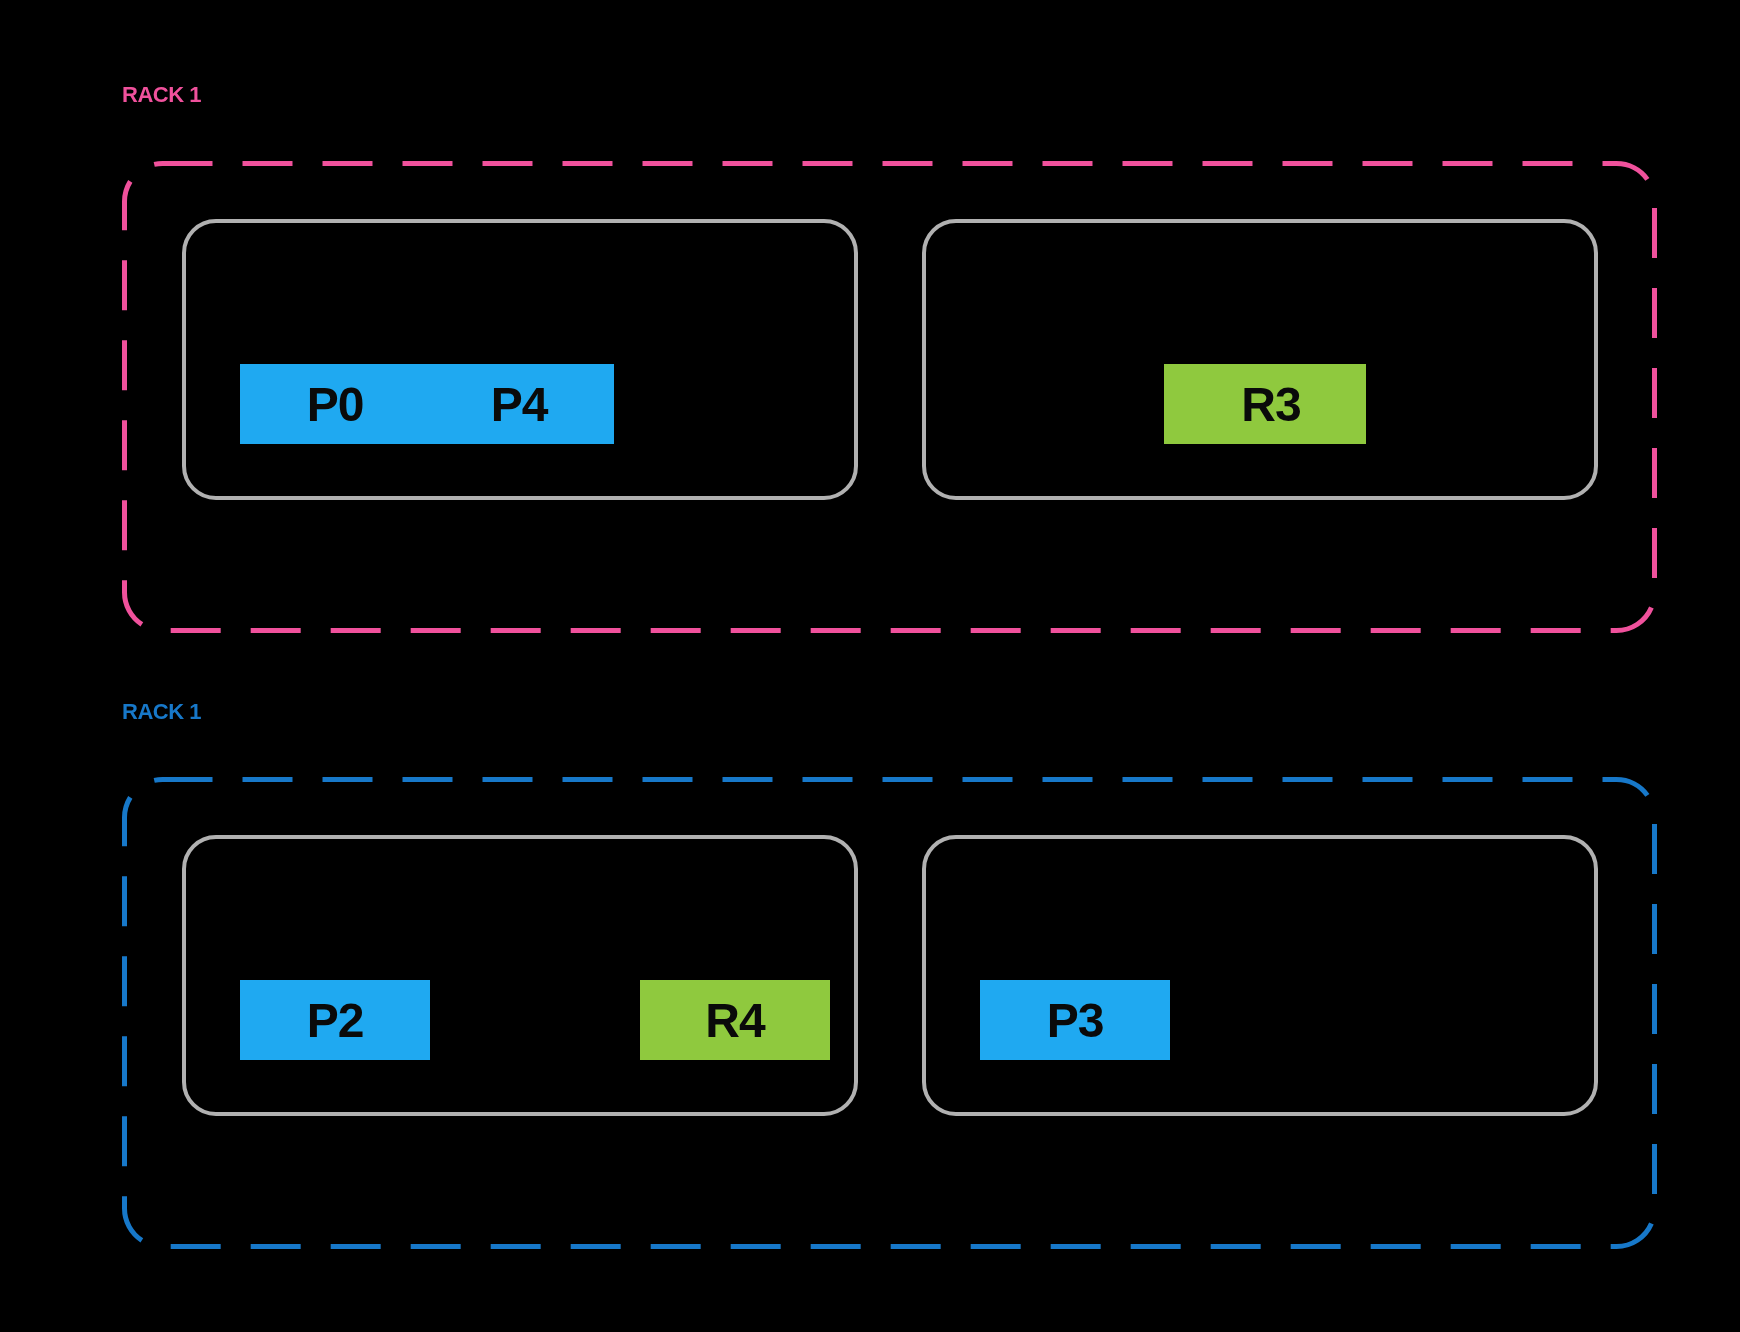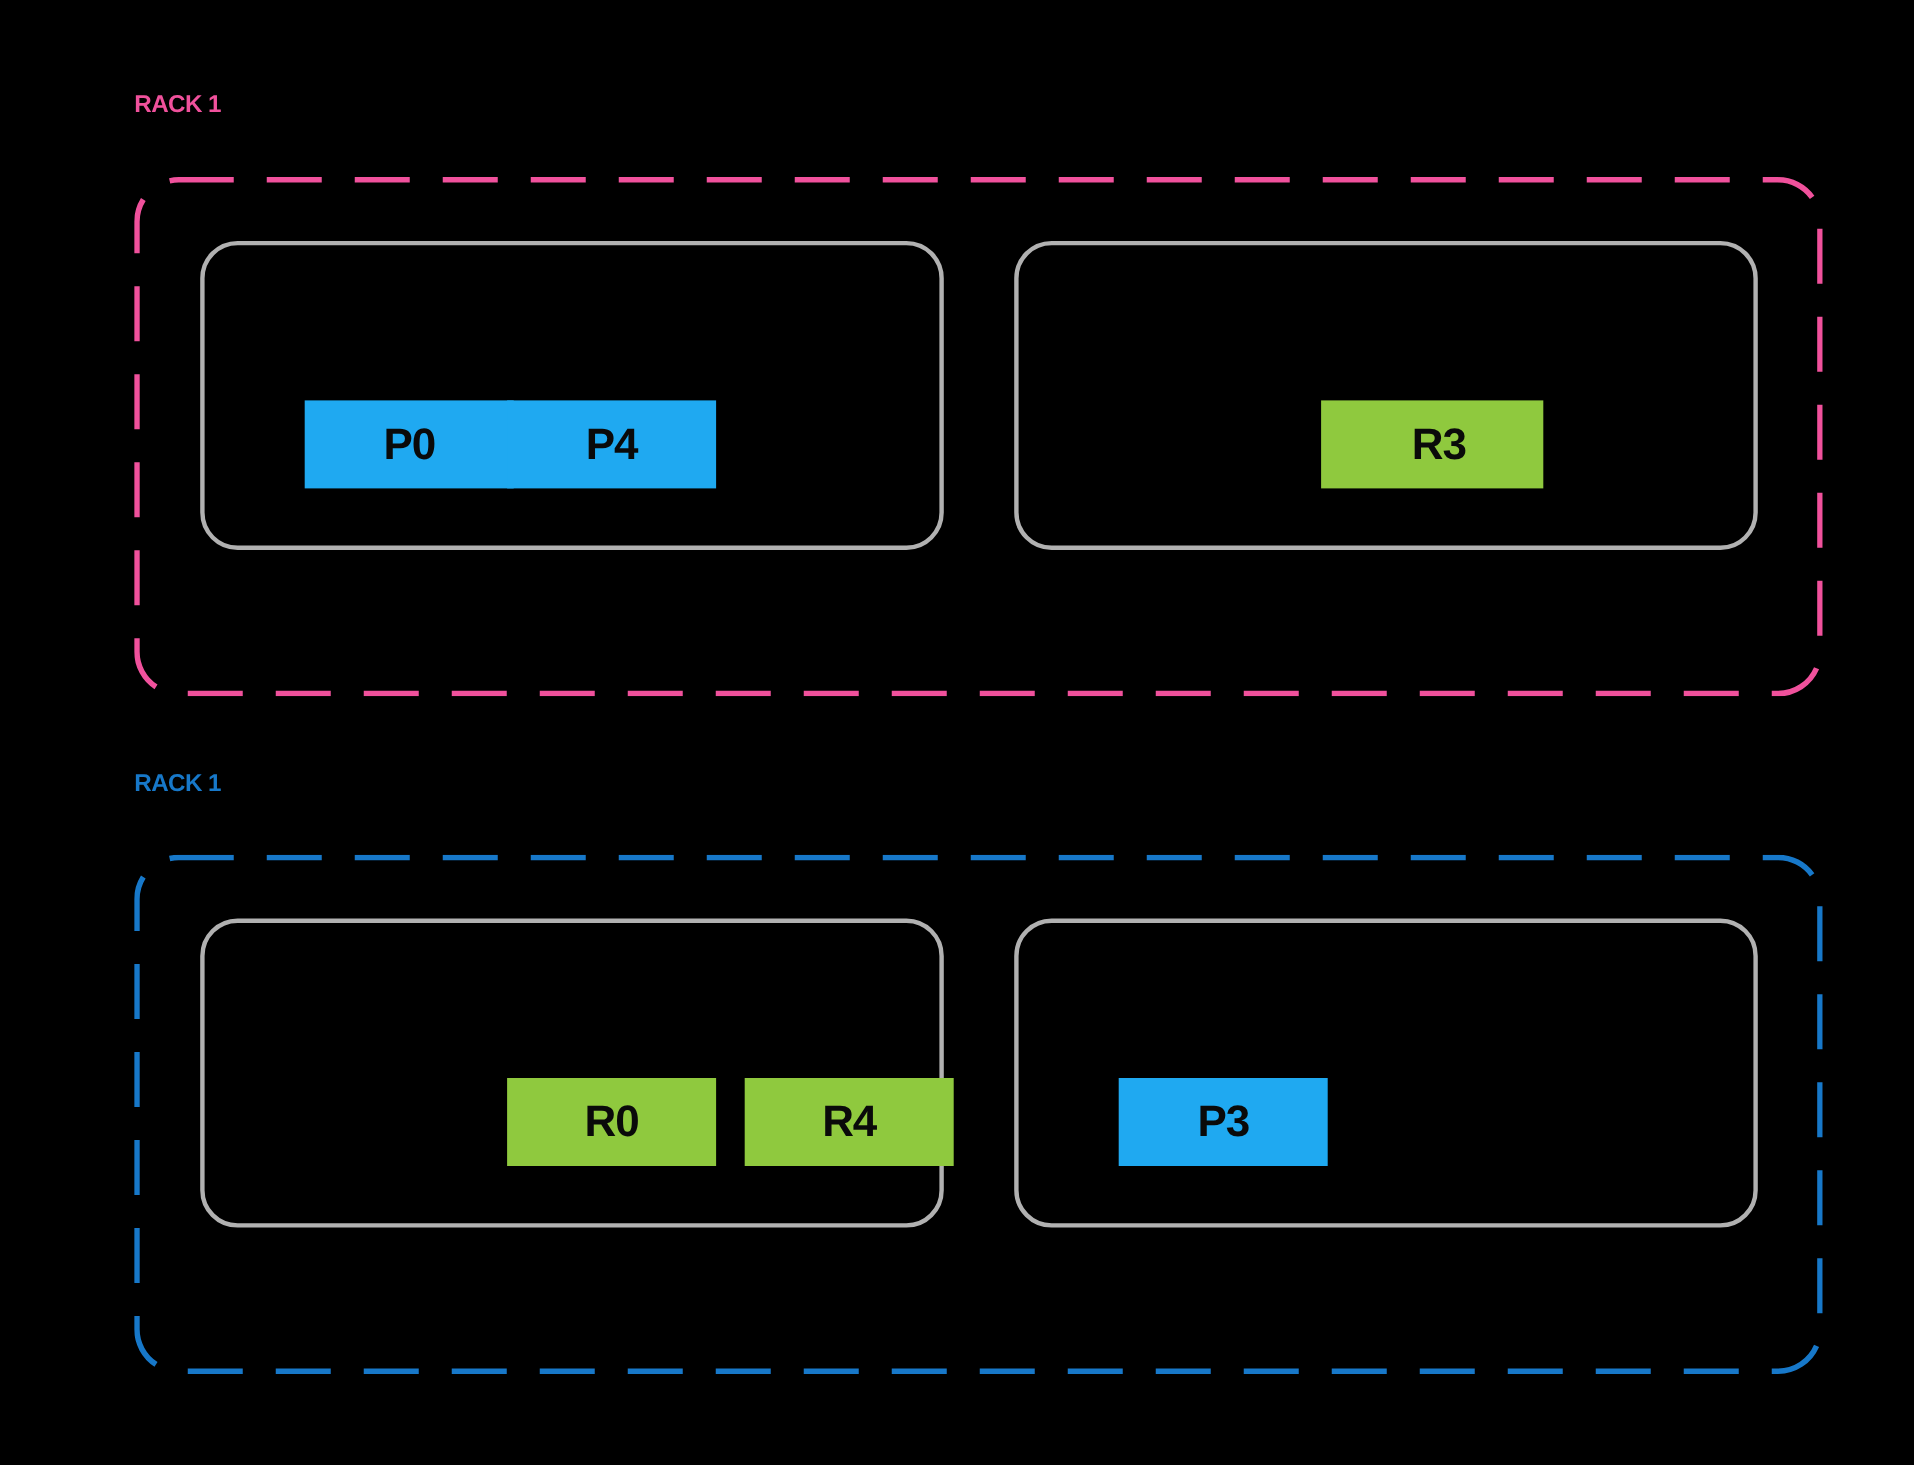--- a/index.html
+++ b/index.html
@@ -52,25 +52,24 @@
   .host.pos-a { left: 60px; }
   .host.pos-b { left: 800px; }
   .chip {
     position: absolute;
     top: 141px;
     width: 190px;
     height: 80px;
     display: flex;
     align-items: center;
     justify-content: center;
-    font-size: 40px;
+    font-size: 48px;
     font-weight: 700;
     letter-spacing: -1px;
     color: var(--chip-text, #0A0A0A);
-    margin-left: 37px;
   }
   .chip.slot-0 { left: 54px; }
   .chip.slot-1 { left: 238px; }
   .chip.slot-2 { left: 454px; }
   .rack-1-label    { top: 84px;  }
   .rack-1-boundary { top: 161px; }
   .rack-2-label    { top: 701px; }
   .rack-2-boundary { top: 777px; }
 </style>
 </head>
@@ -96,21 +95,21 @@
   </div>
 
   <div class="rack-label rack-2-label" style="--accent: #1778C9;">RACK 1</div>
 
   <div class="rack-boundary rack-2-boundary" style="--accent: #1778C9;">
     <svg width="1535" height="472" viewBox="0 0 1535 472">
       <rect class="dashed-rect" x="2.5" y="2.5" width="1530" height="467" rx="38" stroke-width="5" stroke-dasharray="50 30"></rect>
     </svg>
 
     <div class="host pos-a" style="--host-border: #B1B1B1;">
-      <div class="chip slot-1" style="background: rgb(143, 201, 62);">R0</div>
+      <div class="chip slot-0" style="background: rgb(31, 169, 241);">P2</div>
       <div class="chip slot-2" style="background: rgb(143, 201, 62);">R4</div>
     </div>
 
     <div class="host pos-b" style="--host-border: #B1B1B1;">
       <div class="chip slot-0" style="background: rgb(31, 169, 241);">P3</div>
     </div>
   </div>
 
 </div>
 

